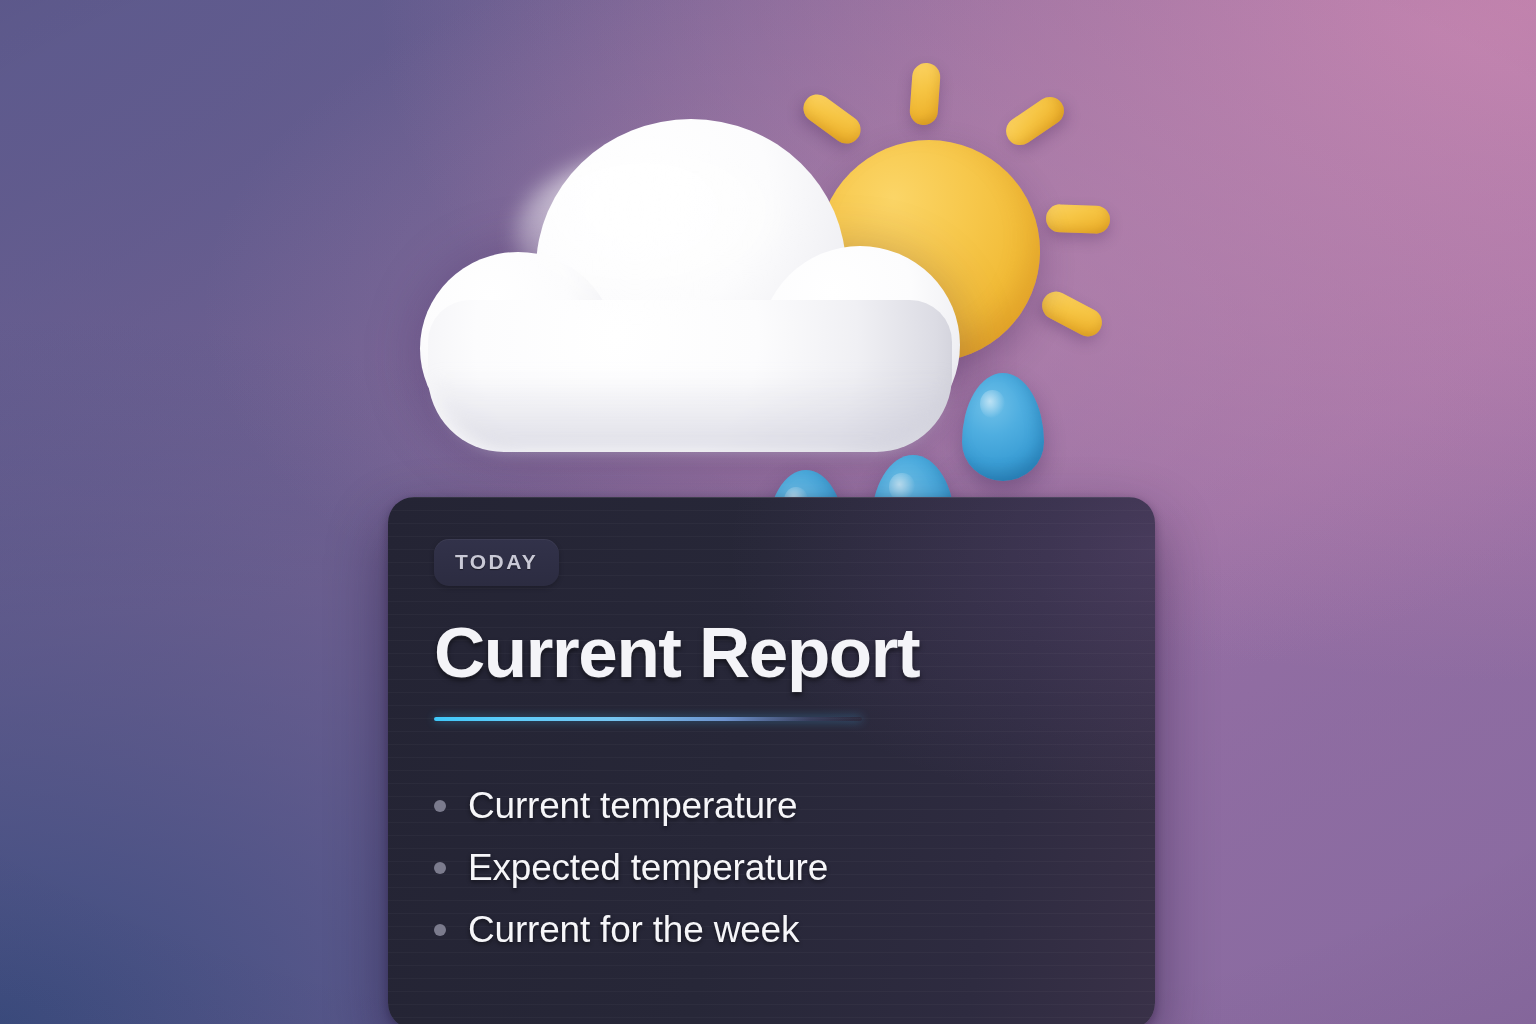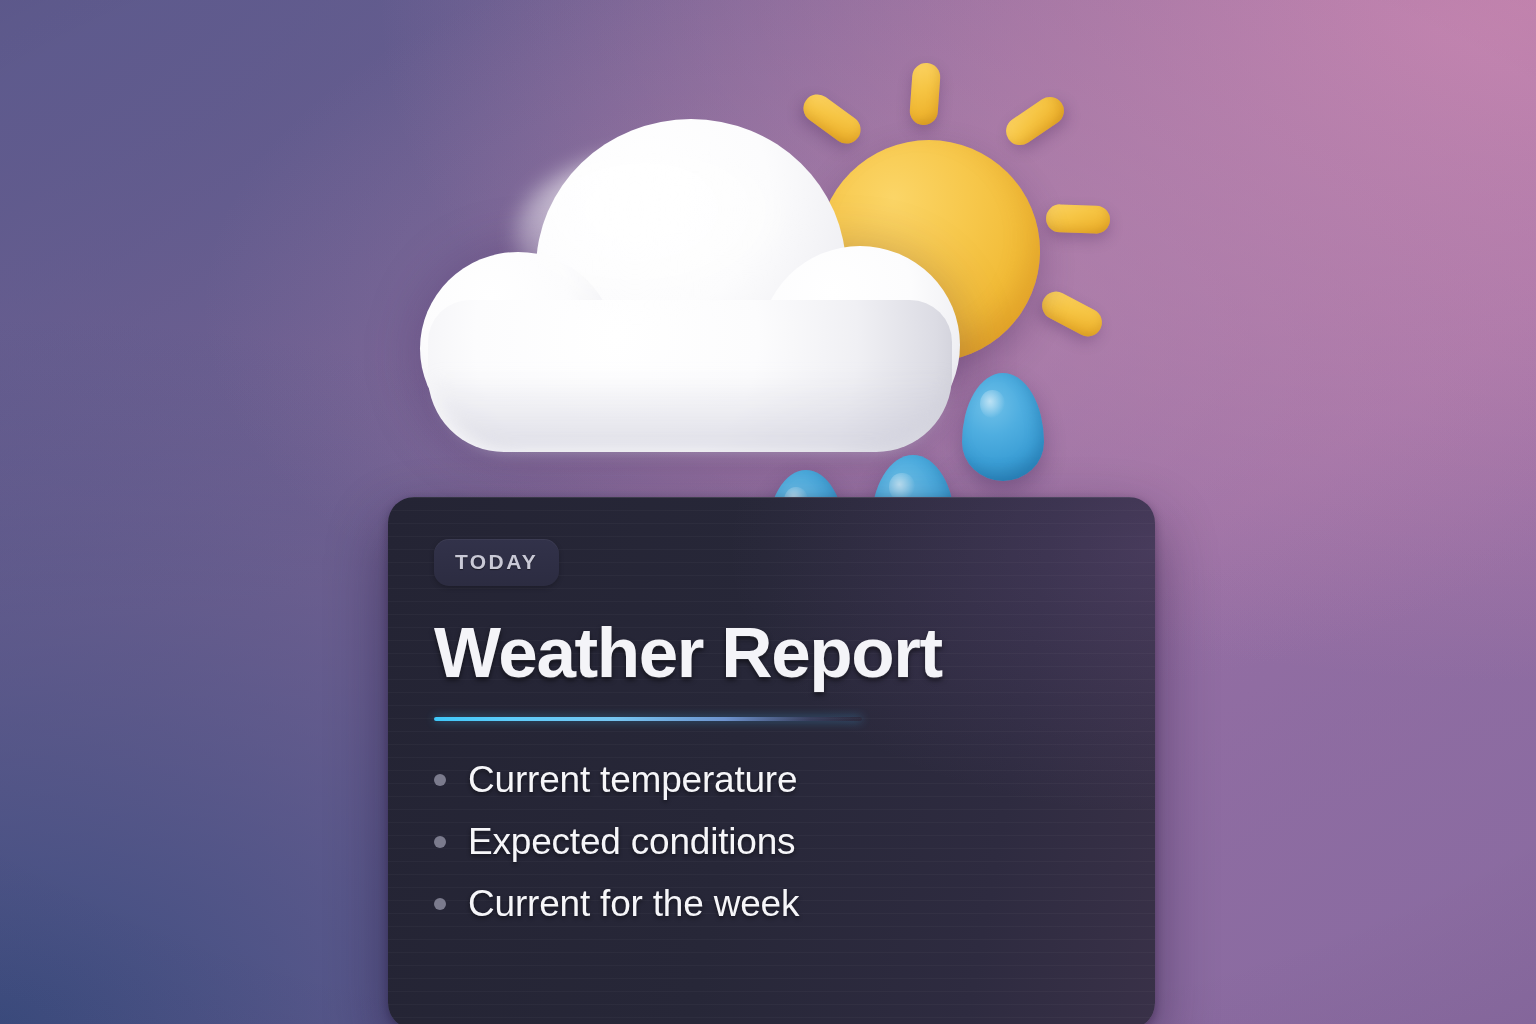--- a/index.html
+++ b/index.html
@@ -163,21 +163,21 @@
   
   .divider {
     margin-top:27px;
     width:428px; height:4px;
     border-radius:3px;
     background:linear-gradient(90deg, #3FC8FA 0%, #5ECDFB 18%, #76C6F2 42%, #6E93CE 68%, rgba(90,110,170,.30) 88%, rgba(90,110,170,0) 100%);
     box-shadow:0 0 10px rgba(70,190,250,.45);
   }
 
   
-  .bullets { margin-top:38px; list-style:none; }
+  .bullets { margin-top:64px; list-style:none; }
   .bullet-row {
     display:flex;
     align-items:center;
     margin-bottom:20px;
   }
   .bullet-dot {
     width:12px; height:12px;
     border-radius:50%;
     background:#7B7B8D;
     margin-right:22px;
@@ -232,34 +232,34 @@
 
   <div id="card">
     <div class="card-scan"></div>
     <div class="card-glow"></div>
     <div class="card-topline"></div>
 
     <div class="card-inner">
 
       <div class="badge">TODAY</div>
 
-      <div class="title">Weather Report</div>
+      <div class="title">Current Report</div>
 
       <div class="divider"></div>
 
       <ul class="bullets">
 
         <li class="bullet-row">
           <span class="bullet-dot"></span>
           <span class="bullet-text">Current temperature</span>
         </li>
 
         <li class="bullet-row">
           <span class="bullet-dot"></span>
-          <span class="bullet-text">Expected conditions</span>
+          <span class="bullet-text">Expected temperature</span>
         </li>
 
         <li class="bullet-row">
           <span class="bullet-dot"></span>
           <span class="bullet-text">Current for the week</span>
         </li>
 
       </ul>
     </div>
   </div>

